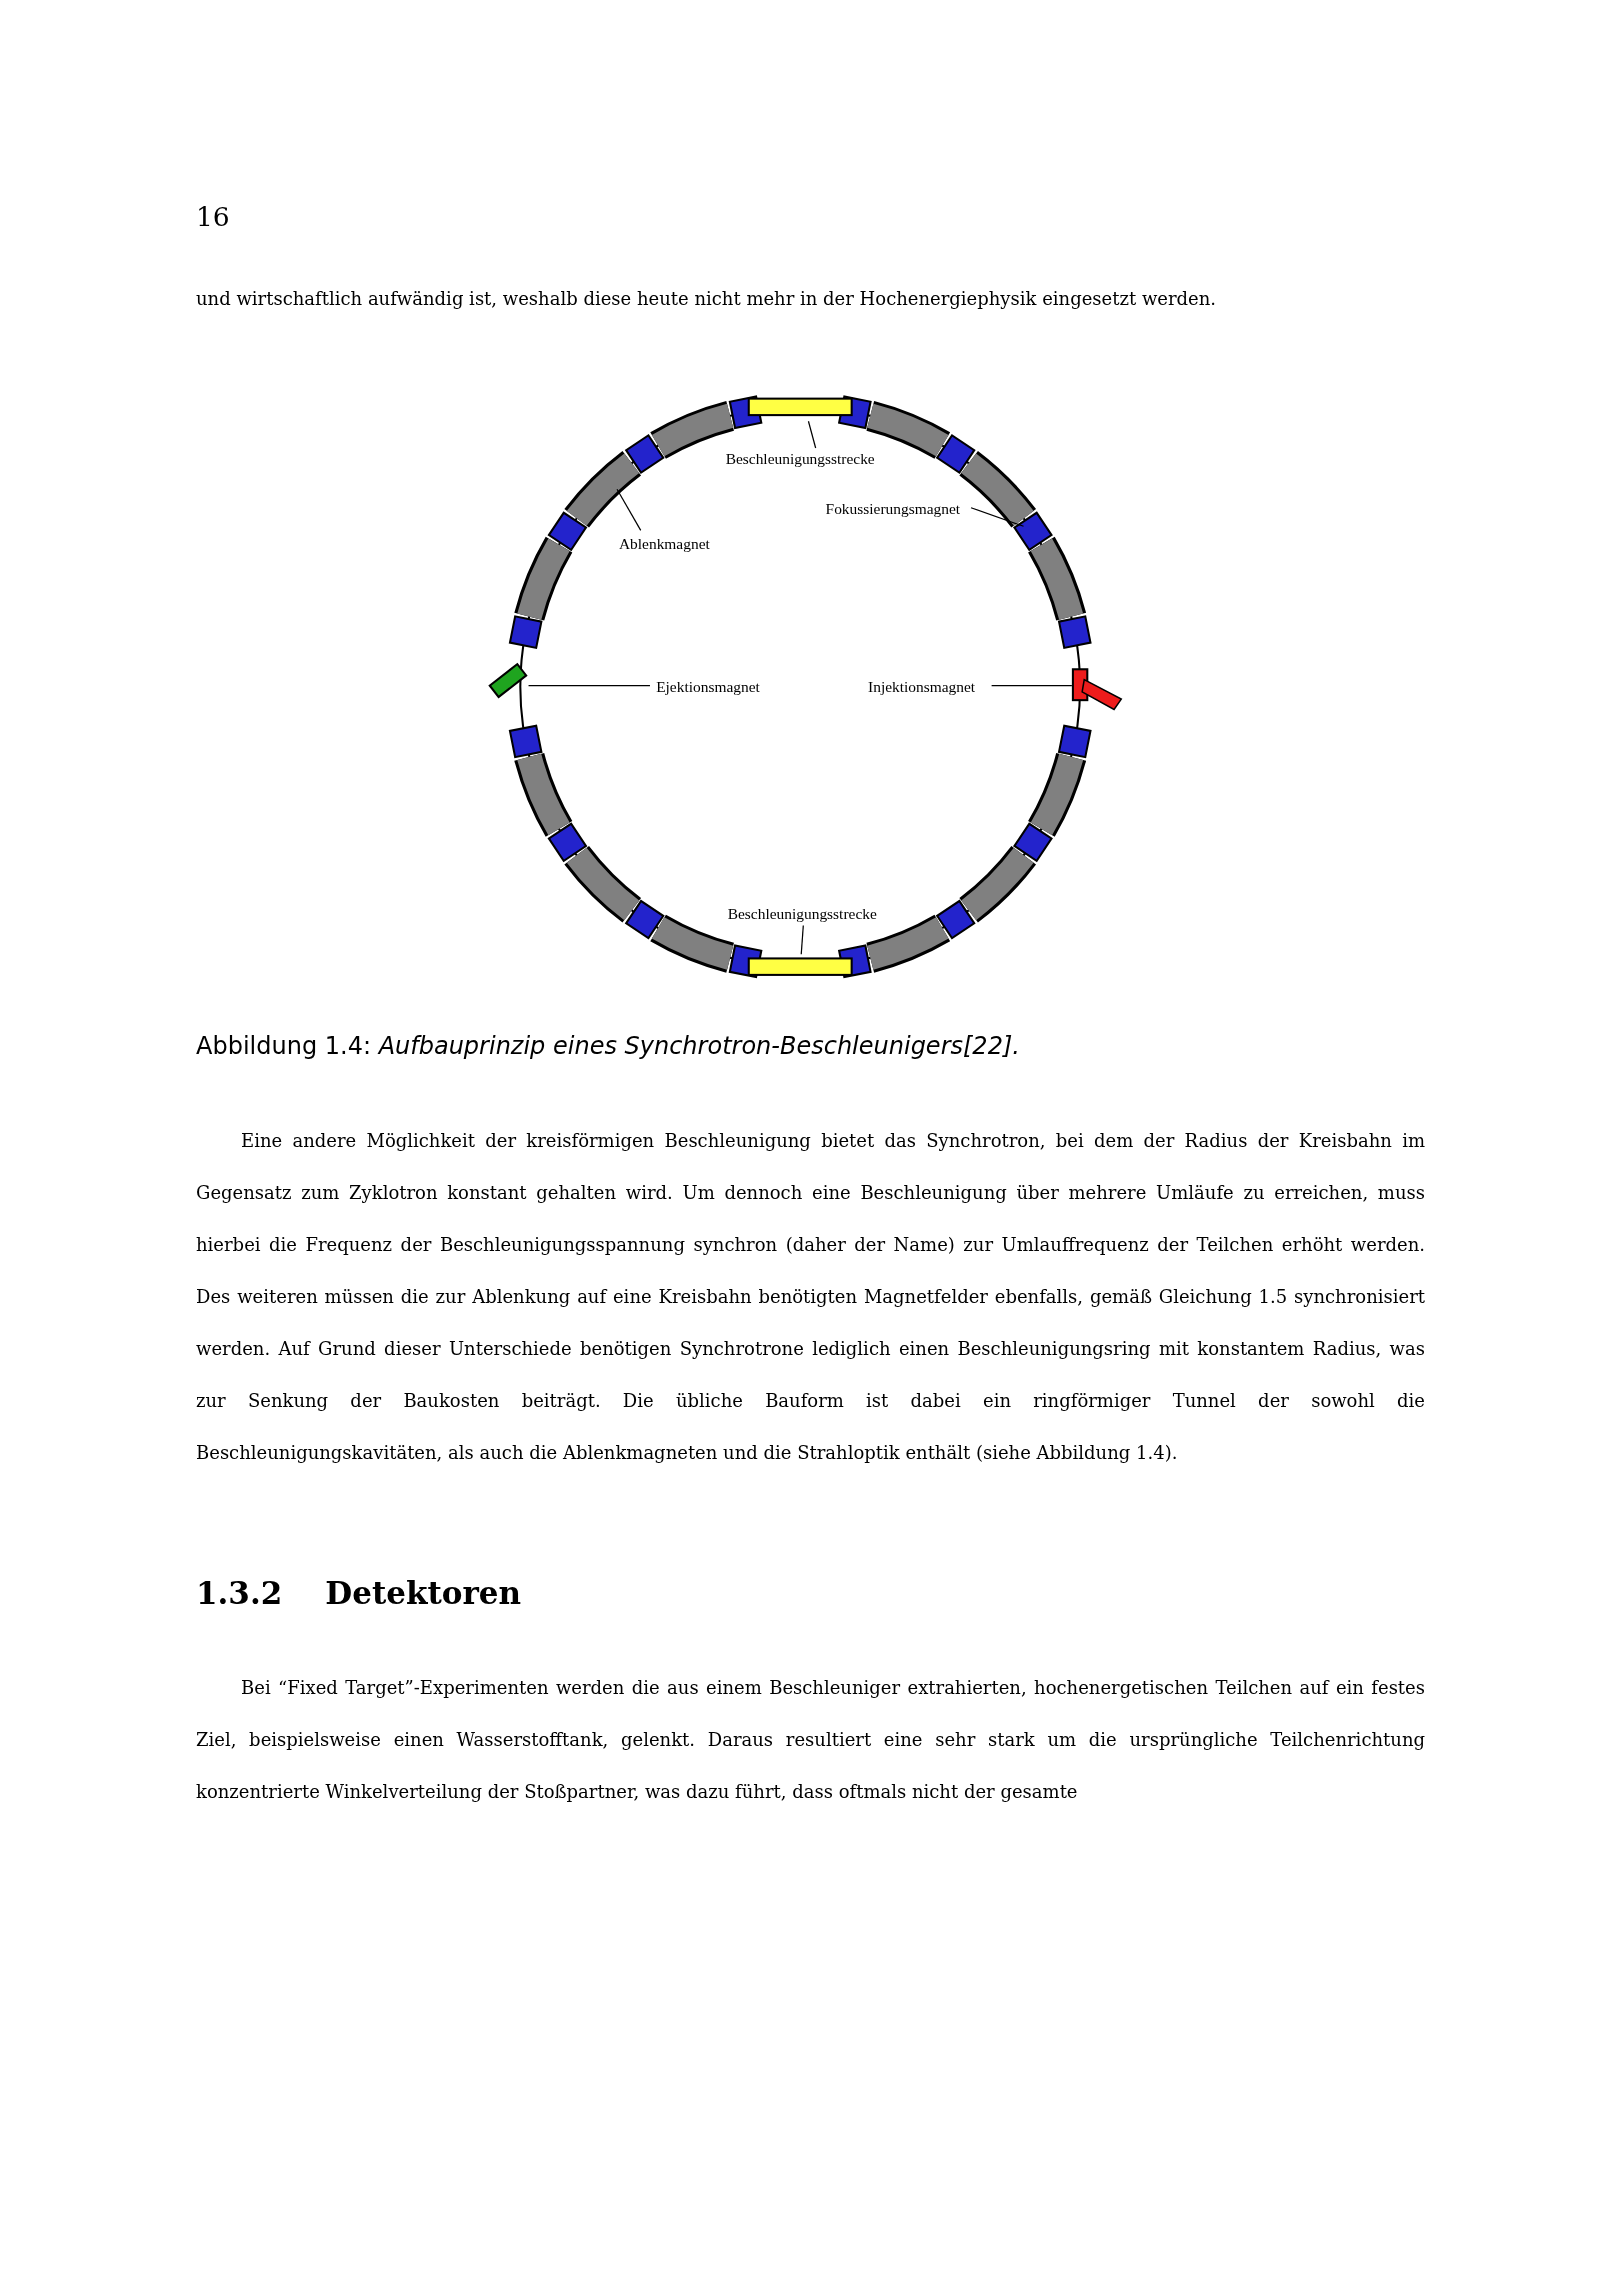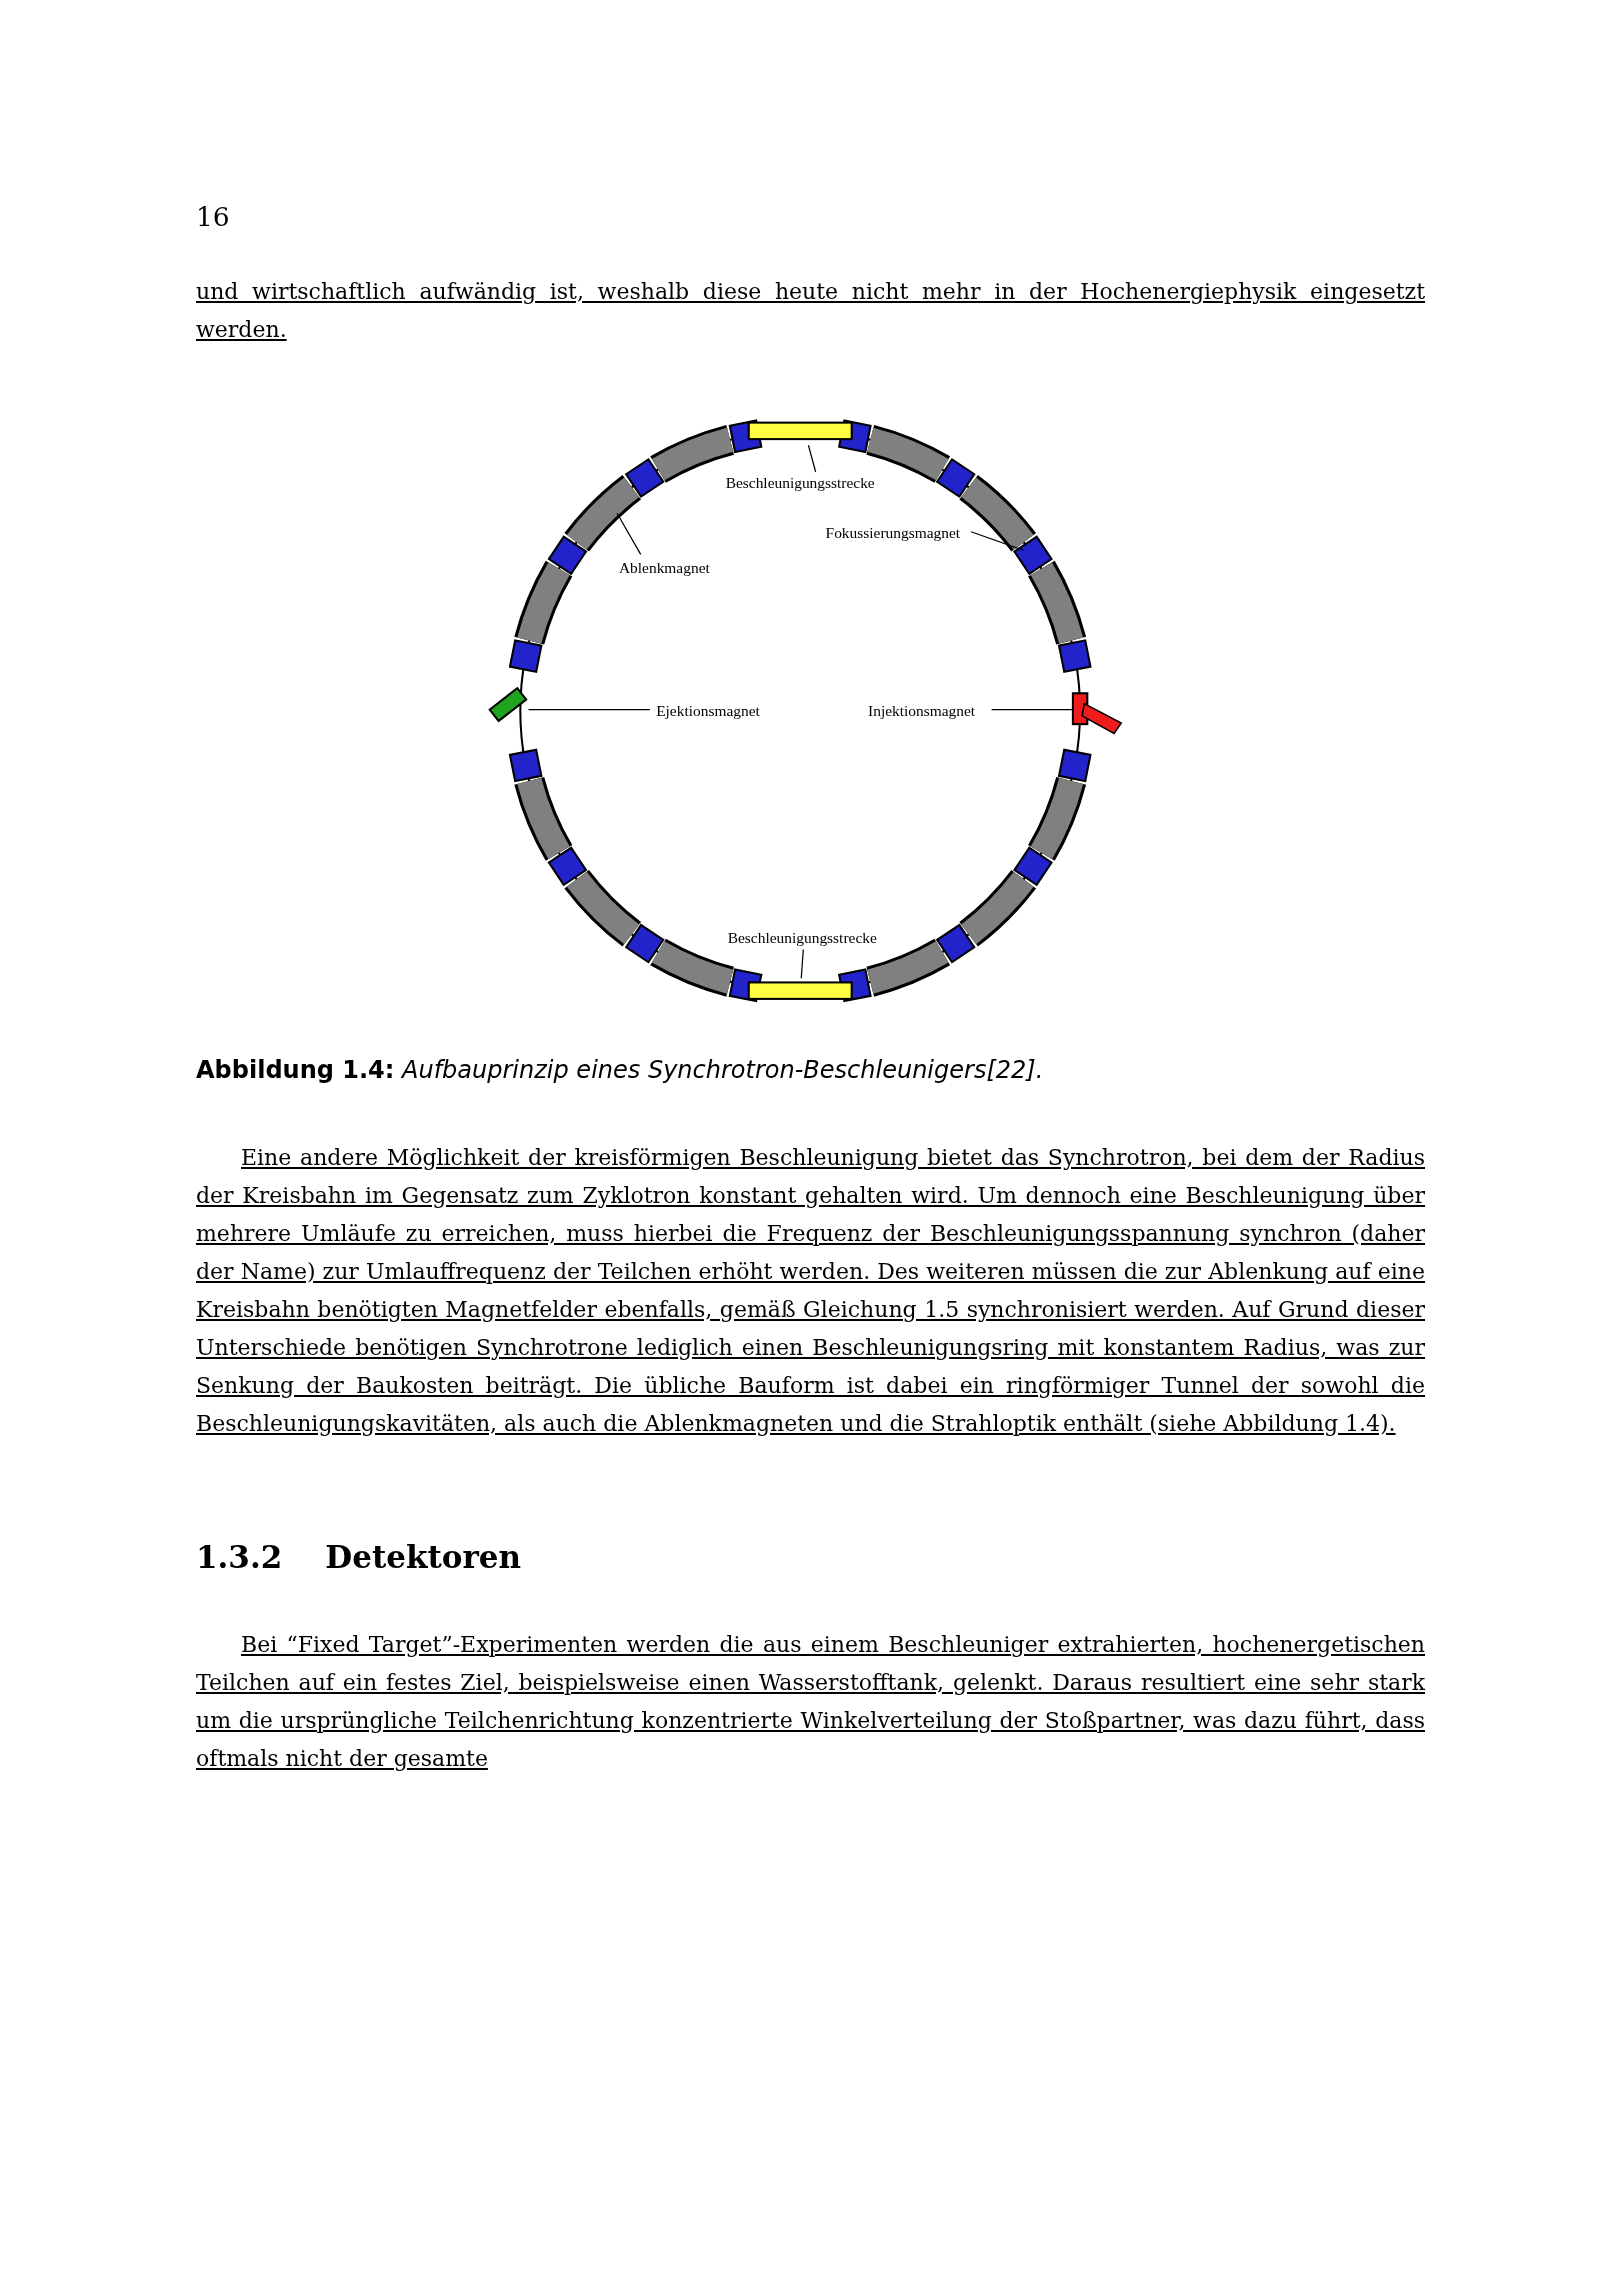--- a/index.html
+++ b/index.html
@@ -15,24 +15,23 @@
 
   .header-row {
     display:flex;
     justify-content:space-between;
     align-items:baseline;
     font-size:26.5px;
   }
   .chapter-header { font-style:italic; }
 
   .para {
-    font-size:22px;
-    line-height:38px;
+    font-size:18px;
+    line-height:52px;
     text-align:justify;
-    text-decoration:underline;
   }
   .para.first { margin-top:41px; }
   .para.indent { text-indent:45px; }
 
   .figure-wrap {
     margin-top:51px;
     text-align:center;
   }
   .fig-labels text {
     font-family:"Liberation Serif", serif;
@@ -43,21 +42,21 @@
     stroke:#000;
     stroke-width:1.2;
   }
 
   .caption {
     font-family:"DejaVu Sans", sans-serif;
     font-size:24px;
     margin-top:13.7px;
     text-align:left;
   }
-  .cap-label { font-weight:bold;text-align:right; }
+  .cap-label { font-weight:normal;text-align:right; }
   .cap-text { font-style:italic; }
 
   .para.after-caption { margin-top:55px; }
 
   .section-heading {
     margin-top:96px;
     margin-bottom:51px;
     font-size:31px;
     font-weight:bold;
     display:flex;

